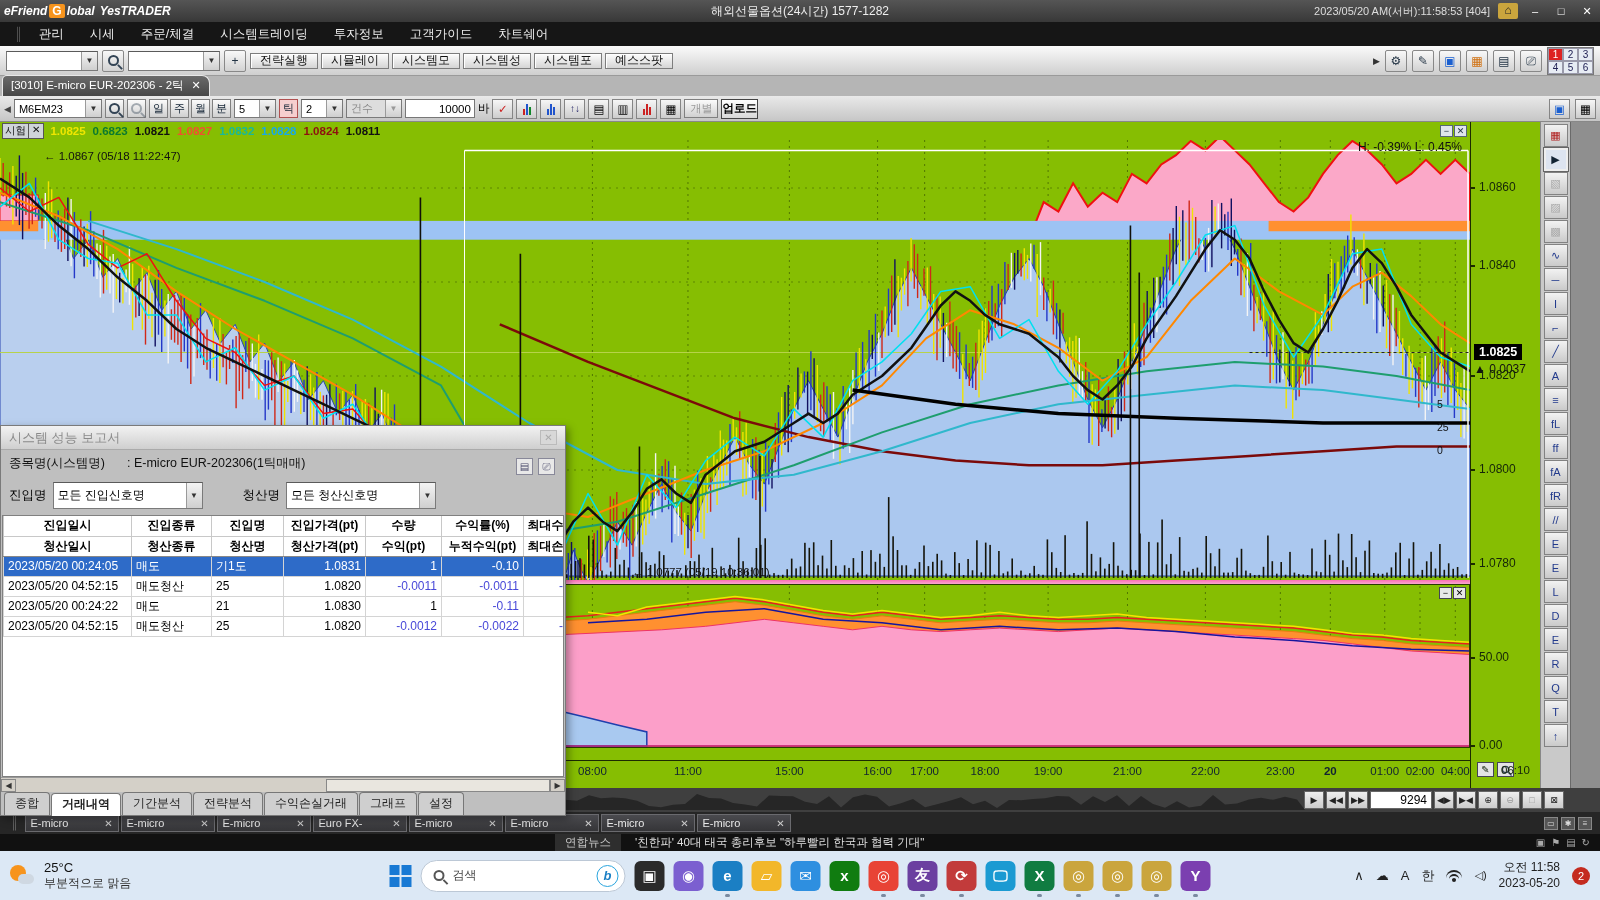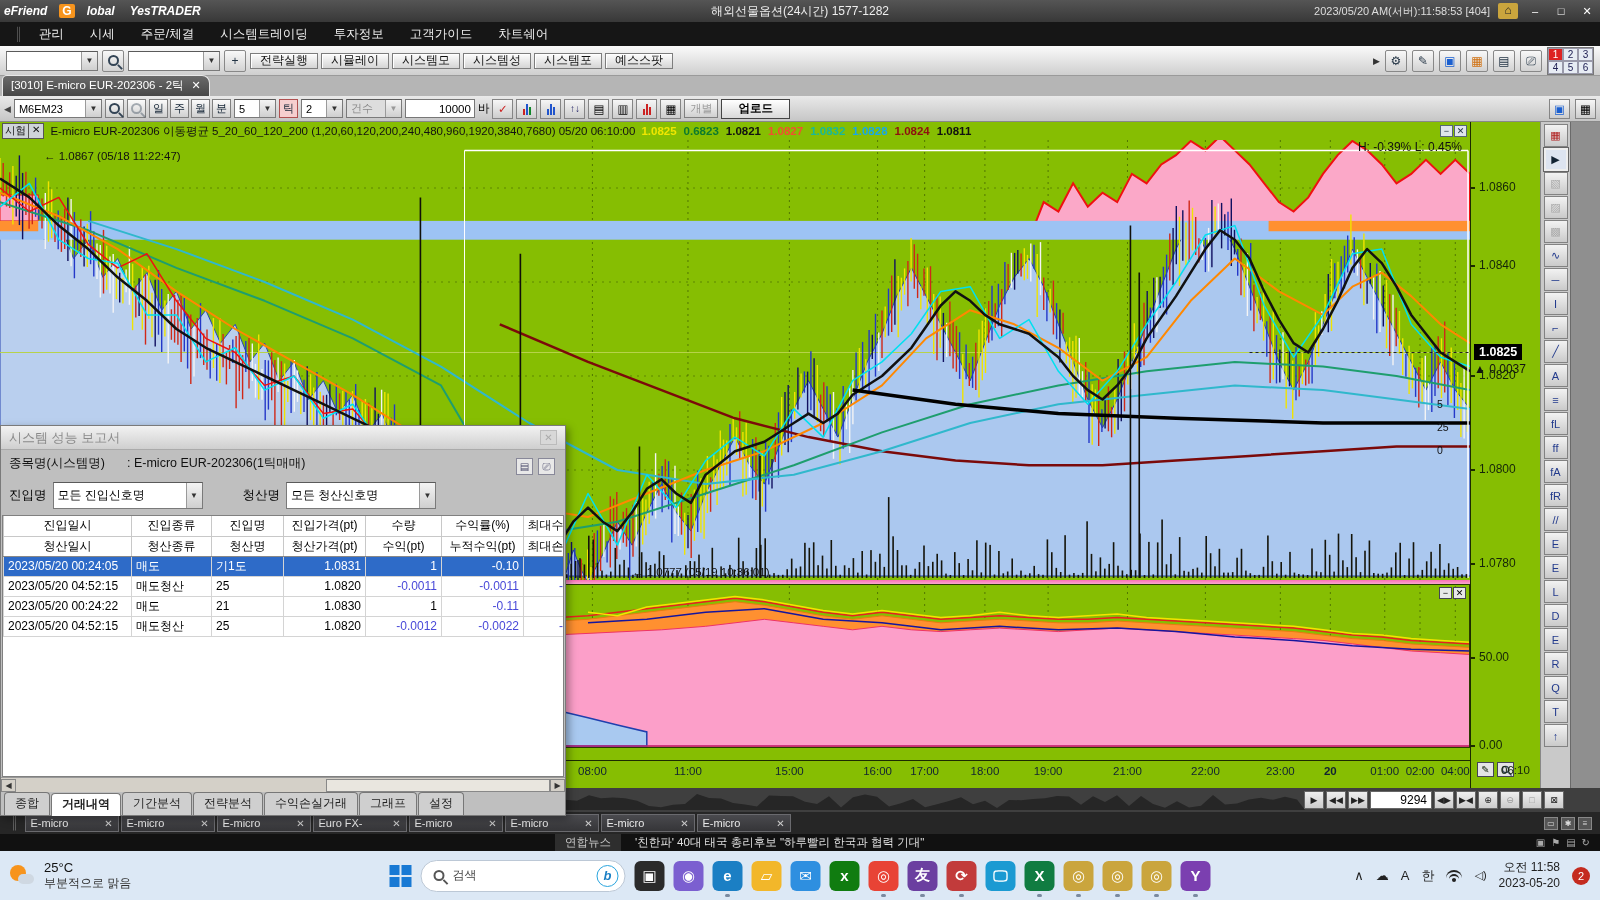--- a/index.html
+++ b/index.html
@@ -1,21 +1,21 @@
 <!DOCTYPE html>
 <html><head>
 <meta charset="utf-8">
 <style>
 * { box-sizing: border-box; margin: 0; padding: 0; }
 html,body { width:1600px; height:900px; overflow:hidden; }
 body { font-family:"Liberation Sans","DejaVu Sans",sans-serif; font-size:12px; background:#808080; position:relative; }
 
 
 .titlebar { height:22px; background:linear-gradient(#555,#383838); color:#fff; display:flex; align-items:center; padding:0 4px; }
-.brand { display:flex; align-items:center; gap:11px; font-style:italic; font-weight:bold; font-size:12px; }
+.brand { display:flex; align-items:center; gap:1px; font-style:italic; font-weight:bold; font-size:12px; }
 .brand .gbox { background:#f7941d; color:#fff; font-style:normal; padding:0 3px; border-radius:2px; margin:0 1px; }
 .tb-title { position:absolute; left:0; right:0; text-align:center; font-size:12px; color:#eee; pointer-events:none; }
 .tb-right { margin-left:auto; display:flex; align-items:center; gap:8px; font-size:11px; color:#ddd; z-index:2; }
 .winbtn { width:18px; height:15px; display:flex; align-items:center; justify-content:center; color:#fff; font-size:11px; cursor:default; }
 .homebtn { background:#caa53d; color:#222; width:20px; height:16px; border-radius:2px; text-align:center; font-size:12px; }
 
 
 .menubar { height:24px; background:#161616; color:#eee; display:flex; align-items:center; gap:26px; padding:0 14px; font-size:12.5px; }
 .menubar .grip { color:#555; margin-right:-10px; }
 
@@ -43,21 +43,21 @@
 .minibtn { width:19px; height:19px; background:linear-gradient(#fbfbfb,#d0d0d0); border:1px solid #808080; display:flex; align-items:center; justify-content:center; font-size:11px; color:#123; }
 .minibtn.lit { background:#f6cfcf; border-color:#b05050; }
 .minibtn.dis { color:#999; }
 .numinput { width:70px; height:19px; border:1px solid #777; background:#fff; text-align:right; padding-right:3px; font-size:11.5px; display:flex; align-items:center; justify-content:flex-end; }
 .iconbtn { width:21px; height:20px; background:linear-gradient(#f6f6f6,#cdcdcd); border:1px solid #858585; display:flex; align-items:center; justify-content:center; }
 .bars { display:flex; align-items:flex-end; gap:1px; height:12px; }
 .bars i { width:2px; background:#2255cc; display:block; }
 .bars i:nth-child(1){height:6px} .bars i:nth-child(2){height:11px} .bars i:nth-child(3){height:8px}
 .bars.red i { background:#cc2222; }
 .bars.mix i:nth-child(1){background:#cc2222} .bars.mix i:nth-child(3){background:#11872a}
-.upload { height:20px; padding:0 16px; border:1.5px solid #444; background:linear-gradient(#fff,#d8d8d8); font-weight:bold; display:flex; align-items:center; }
+.upload { height:20px; padding:0 0; border:1.5px solid #444; background:linear-gradient(#fff,#d8d8d8); font-weight:bold; display:flex; align-items:center; }
 .dimtxt { color:#8a8a8a; }
 
 
 .chartrow { height:666px; display:flex; position:relative; background:#86be02; }
 .plotcol { width:1470px; position:relative; background:#86be02; overflow:hidden; }
 .chart-header { position:absolute; top:0; left:0; right:0; height:18px; display:flex; align-items:center; gap:6px; font-size:11.5px; color:#111; padding-left:2px; z-index:5; }
 .sysbadge { display:flex; }
 .sysbadge b { background:#cfd4d9; border:1px solid #555; font-weight:normal; font-size:10.5px; padding:0 2px; }
 .sysbadge i { background:#cfd4d9; border:1px solid #555; border-left:none; font-style:normal; font-size:10px; padding:0 3px; }
 .mavals { display:flex; gap:7px; font-weight:bold; }
@@ -141,21 +141,21 @@
 .dlg-info { padding:5px 8px 3px 8px; font-size:12.5px; color:#111; position:relative; }
 .dlg-info .row { display:flex; margin-bottom:5px; }
 .dlg-info .lab { width:118px; }
 .dlg-icons { position:absolute; right:10px; top:8px; display:flex; gap:5px; }
 .dlg-icons span { width:17px; height:17px; border:1px solid #889; background:#e8e8e8; font-size:10px; text-align:center; line-height:15px; color:#446; }
 .dlg-filter { display:flex; align-items:center; gap:6px; padding:2px 8px 6px 8px; font-size:12.5px; }
 .dlg-filter .combo { width:150px; height:27px; font-size:12px; }
 .dlg-filter .gap { width:28px; }
 .tablewrap { flex:1; background:#fff; border:1px solid #808080; margin:0 1px; overflow:hidden; }
 .report-table { width:564px; border-collapse:collapse; table-layout:fixed; font-size:12px; }
-.report-table th { border:1px solid #c8c8c8; border-top:none; font-weight:normal; height:20px; padding:0 3px; background:#fff; }
+.report-table th { border:1px solid #c8c8c8; border-top:none; font-weight:bold; height:20px; padding:0 3px; background:#fff; }
 .report-table thead tr:last-child th { border-bottom:1.5px solid #888; }
 .report-table td { border:1px solid #d4d4d4; height:20px; padding:0 4px; white-space:nowrap; overflow:hidden; }
 .report-table td.num { text-align:right; }
 .report-table td.neg { color:#4848d8; }
 .report-table tr.selected td { background:#2e6bc8; color:#fff; }
 .report-table tr.selected td.neg { color:#fff; }
 .dlg-scroll { height:15px; background:#d4d0c8; border-top:1px solid #999; display:flex; align-items:center; }
 .dlg-scroll .sarr { width:15px; height:13px; background:#d4d0c8; border:1px solid #888; font-size:8px; text-align:center; line-height:11px; color:#333; }
 .dlg-scroll .strack { flex:1; position:relative; height:13px; }
 .dlg-scroll .sthumb { position:absolute; right:0; width:42%; height:13px; background:#e9e6df; border:1px solid #888; }
@@ -314,21 +314,20 @@
   </div>
 </div>
 
 <div class="chartrow">
   <div class="plotcol">
     <div class="chart-header">
       <span class="sysbadge">
           <b>시험</b>
           <i>✕</i>
         </span>
-      <span>E-micro EUR-202306 이동평균 5_20_60_120_200  (1,20,60,120,200,240,480,960,1920,3840,7680) 05/20 06:10:00</span>
       <span class="mavals">
         <span style="color: rgb(240, 230, 0);">1.0825</span>
           <span style="color: rgb(11, 122, 46);">0.6823</span>
           <span style="color: rgb(17, 17, 17);">1.0821</span>
           <span style="color: rgb(240, 80, 48);">1.0827</span>
           <span style="color: rgb(24, 184, 154);">1.0832</span>
           <span style="color: rgb(24, 168, 232);">1.0828</span>
           <span style="color: rgb(142, 16, 16);">1.0824</span>
           <span style="color: rgb(17, 17, 17);">1.0811</span>
       </span>

